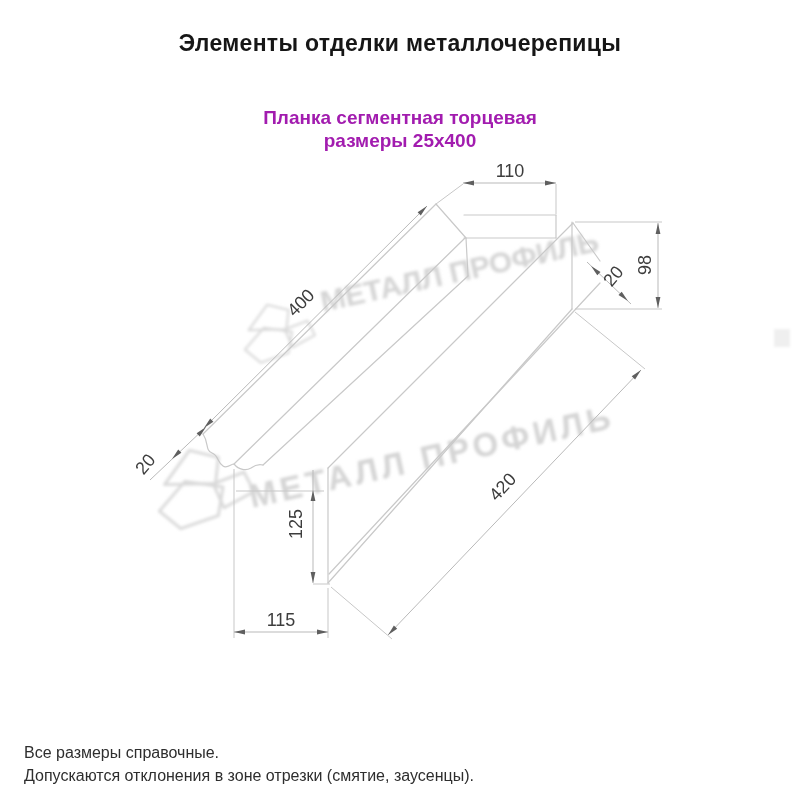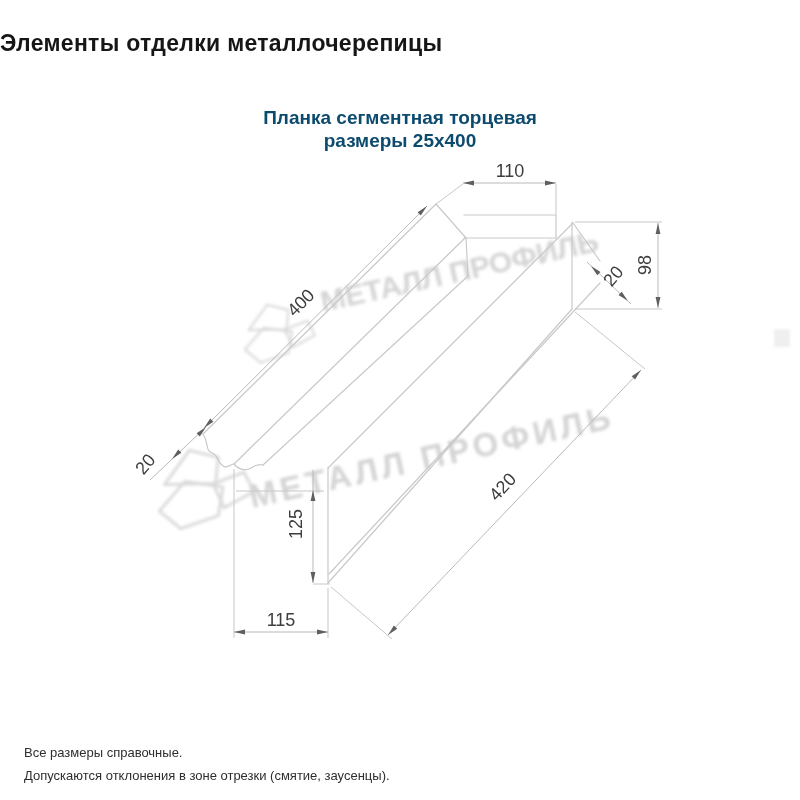--- a/index.html
+++ b/index.html
@@ -1,23 +1,23 @@
 <!DOCTYPE html>
 <html><head>
 <meta charset="utf-8">
 <style>
   html,body{margin:0;padding:0;background:#fff;}
   .page{position:relative;width:800px;height:800px;background:#ffffff;overflow:hidden;
         font-family:"Liberation Sans", sans-serif;}
-  .title{position:absolute;top:30px;left:0;width:800px;text-align:left;
+  .title{position:absolute;top:30px;left:0;width:800px;text-align:center;
          font-size:23px;font-weight:700;color:#161616;letter-spacing:.3px;}
   .subtitle{position:absolute;top:106px;left:0;width:800px;text-align:center;
-            font-size:19px;font-weight:700;color:#0c4a6e;line-height:23px;}
+            font-size:19px;font-weight:700;color:#a21caf;line-height:23px;}
   .subtitle span{display:block;}
-  .footer{position:absolute;left:24px;top:741px;font-size:13px;color:#2e2e2e;line-height:23px;}
+  .footer{position:absolute;left:24px;top:741px;font-size:16px;color:#2e2e2e;line-height:23px;}
   .footer span{display:block;}
   svg.draw{position:absolute;left:0;top:0;}
   .shape{stroke:#c9c9c9;stroke-width:1.2;fill:none;stroke-linecap:round;}
   .ext{stroke:#c7c7c7;stroke-width:1;fill:none;}
   .dim{stroke:#b9b9b9;stroke-width:1;fill:none;}
   .arr{fill:#5f5f5f;stroke:none;}
   .dimtxt{font-size:18px;fill:#3d3d3d;font-family:"Liberation Sans",sans-serif;}
   .wmtxt{font-weight:700;fill:#d4d4d4;letter-spacing:1px;font-family:"Liberation Sans",sans-serif;}
   .wmlogo{stroke:#d9d9d9;stroke-width:2.5;fill:none;stroke-linejoin:round;}
 </style>

